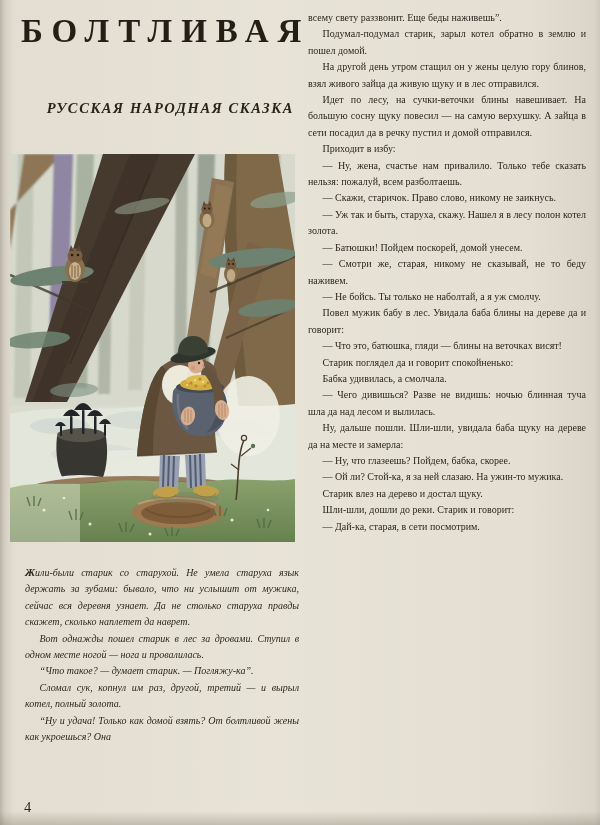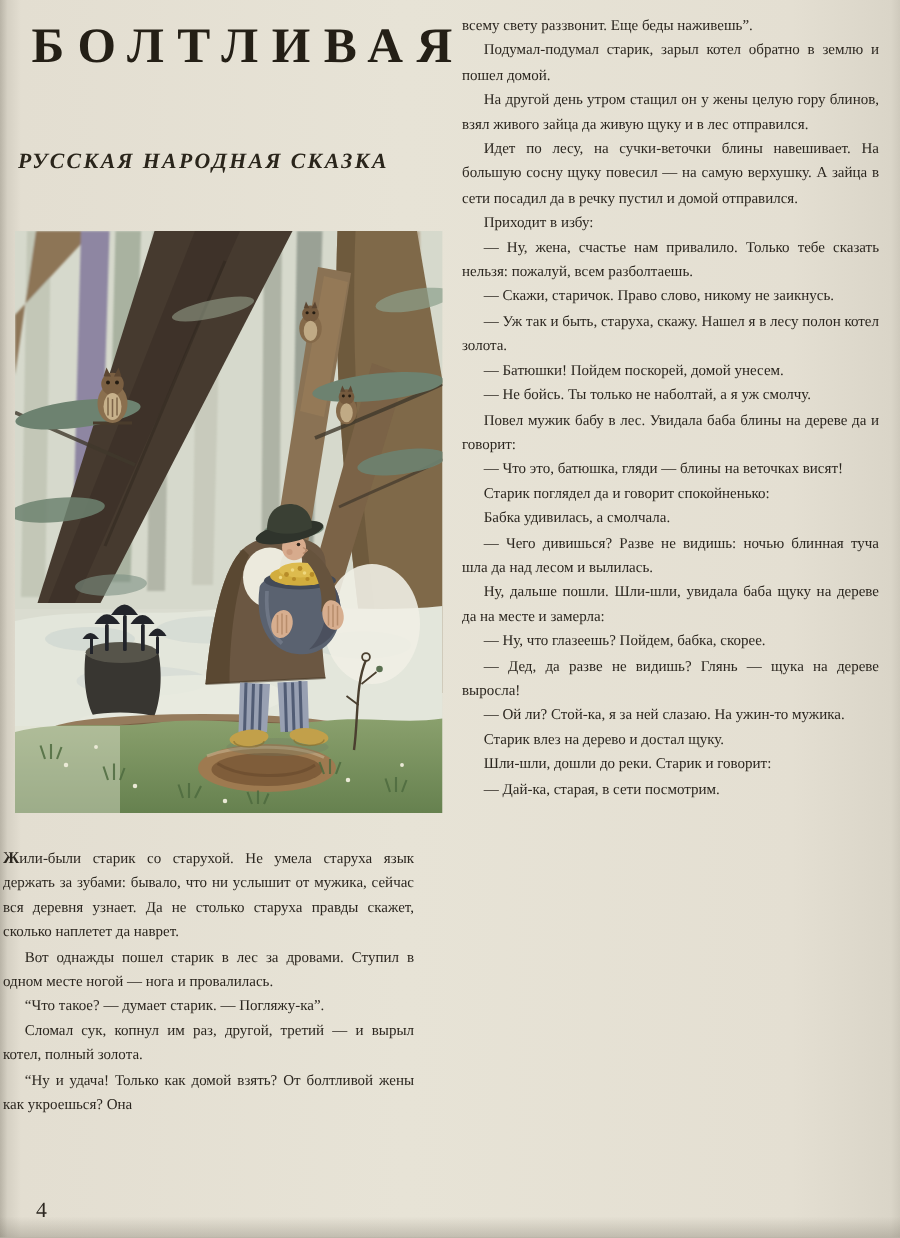--- a/index.html
+++ b/index.html
@@ -14,31 +14,31 @@
     content:"";position:absolute;left:0;right:0;bottom:0;height:14px;
     background:linear-gradient(to top,rgba(108,102,88,.30),rgba(108,102,88,0));
     pointer-events:none;
   }
   .title-block{position:absolute;left:12px;top:10px;width:282px;text-align:right;}
   .title-line{
     font-weight:bold;font-size:33px;line-height:42px;letter-spacing:9px;padding-left:9px;
     color:#241f16;white-space:nowrap;
   }
   .subtitle{
-    position:absolute;left:12px;top:100px;width:282px;text-align:left;
+    position:absolute;left:12px;top:100px;width:282px;text-align:right;
     font-weight:bold;font-style:italic;font-size:14.5px;letter-spacing:1.6px;color:#2a251b;
   }
   .illustration{position:absolute;left:10px;top:154px;width:285px;height:388px;}
   .illustration svg{display:block;width:285px;height:388px;}
   .body-text p{
     margin:0;text-align:justify;font-size:10px;line-height:16.4px;
     text-indent:1.45em;color:#2c2720;
   }
   .body-text p.no-indent{text-indent:0;}
-  .left-text{position:absolute;left:2px;top:564px;width:274px;}
+  .left-text{position:absolute;left:25px;top:564px;width:274px;font-style:italic;}
   .left-text p:first-child::first-letter{font-weight:bold;font-size:1.1em;}
   .right-text{position:absolute;left:308px;top:10px;width:278px;}
   .page-number{position:absolute;left:24px;top:799px;font-size:14.5px;color:#2c2720;}
 </style>
 </head>
 <body>
 
 <div class="page">
 
   <div class="title-block">
@@ -269,29 +269,29 @@
   <div class="body-text right-text">
     <p class="no-indent">всему свету раззвонит. Еще беды наживешь”.</p>
     <p>Подумал-подумал старик, зарыл котел обратно в землю и пошел домой.</p>
     <p>На другой день утром стащил он у жены целую гору блинов, взял живого зайца да живую щуку и в лес отправился.</p>
     <p>Идет по лесу, на сучки-веточки блины навешивает. На большую сосну щуку повесил — на самую верхушку. А зайца в сети посадил да в речку пустил и домой отправился.</p>
     <p>Приходит в избу:</p>
     <p>— Ну, жена, счастье нам привалило. Только тебе сказать нельзя: пожалуй, всем разболтаешь.</p>
     <p>— Скажи, старичок. Право слово, никому не заикнусь.</p>
     <p>— Уж так и быть, старуха, скажу. Нашел я в лесу полон котел золота.</p>
     <p>— Батюшки! Пойдем поскорей, домой унесем.</p>
+    <p>— Смотри же, старая, никому не сказывай, не то беду наживем.</p>
     <p>— Не бойсь. Ты только не наболтай, а я уж смолчу.</p>
     <p>Повел мужик бабу в лес. Увидала баба блины на дереве да и говорит:</p>
     <p>— Что это, батюшка, гляди — блины на веточках висят!</p>
     <p>Старик поглядел да и говорит спокойненько:</p>
     <p>Бабка удивилась, а смолчала.</p>
     <p>— Чего дивишься? Разве не видишь: ночью блинная туча шла да над лесом и вылилась.</p>
     <p>Ну, дальше пошли. Шли-шли, увидала баба щуку на дереве да на месте и замерла:</p>
     <p>— Ну, что глазеешь? Пойдем, бабка, скорее.</p>
-    <p>— Дед, да разве не видишь? Глянь — щука на дереве выросла!</p>
     <p>— Ой ли? Стой-ка, я за ней слазаю. На ужин-то мужика.</p>
     <p>Старик влез на дерево и достал щуку.</p>
     <p>Шли-шли, дошли до реки. Старик и говорит:</p>
     <p>— Дай-ка, старая, в сети посмотрим.</p>
   </div>
 
   <div class="page-number">4</div>
 </div>
 
 </body></html>

